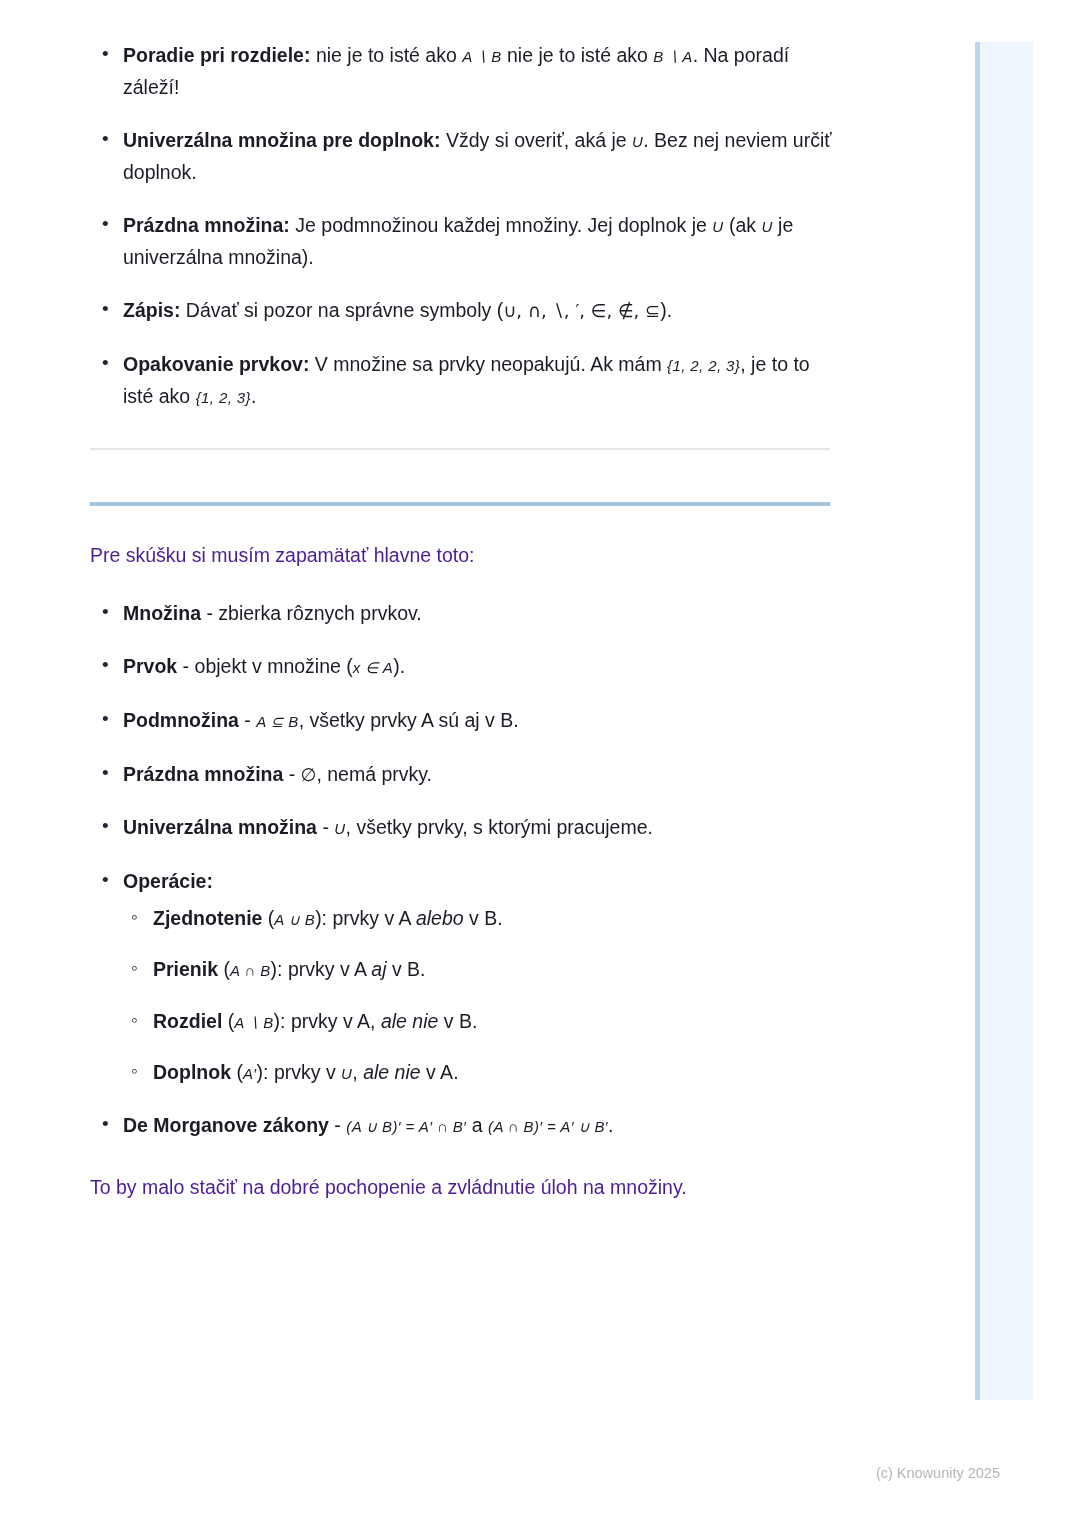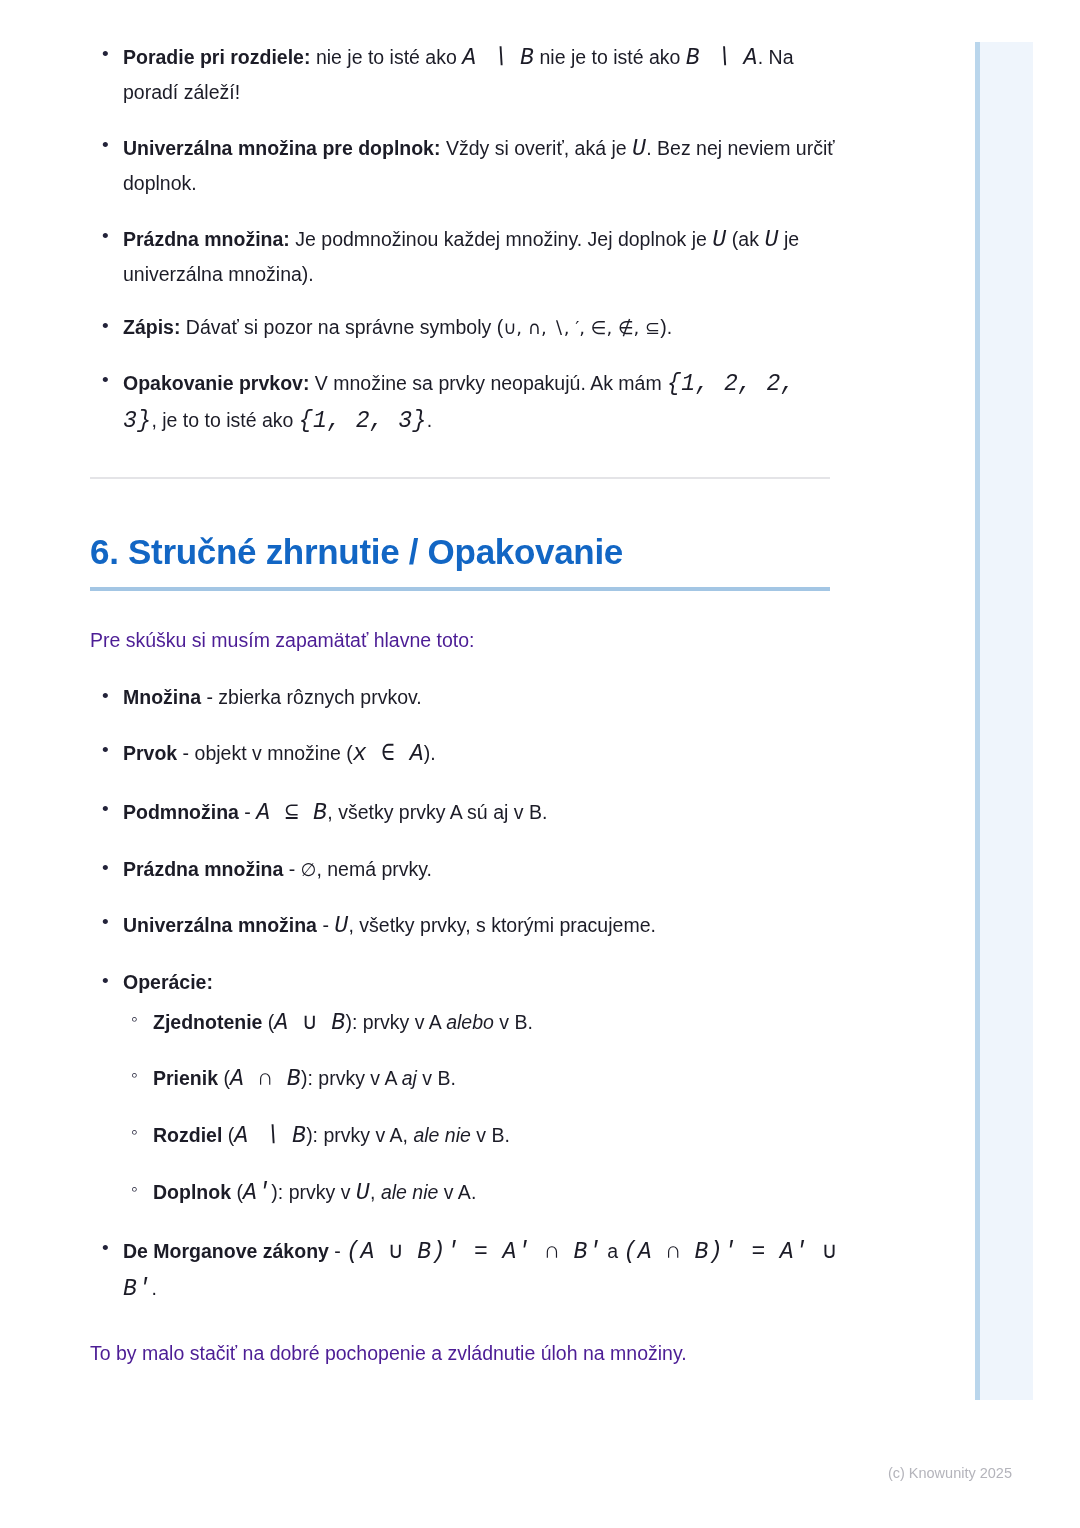--- a/index.html
+++ b/index.html
@@ -88,23 +88,23 @@
     font-size: 19px;
     color: #23233a;
     line-height: 1.6;
   }
 
   b, strong { font-weight: 700; }
   em, i { font-style: italic; }
 
   
   .m {
-    font-family: Liberation Mono, monospace;
+    font-family: Liberation Sans, sans-serif;
     font-style: italic;
-    font-size: 23px;
+    font-size: 15px;
     letter-spacing: 0.4px;
   }
   .sym {
     font-family: "DejaVu Sans", sans-serif;
     font-size: 18px;
   }
 
   
   .divider {
     border: 0;
@@ -133,21 +133,21 @@
     font-size: 19.5px;
     line-height: 1.62;
     margin: 0 0 26px 0;
     color: #4c1d95;
   }
   .outro { margin-top: 30px; margin-bottom: 0; }
 
   
   .footer {
     position: absolute;
-    right: 68px;
+    right: 80px;
     bottom: 47px;
     font-size: 14.5px;
     color: #b4b4bb;
     font-family: "Liberation Sans", sans-serif;
   }
 </style>
 </head>
 <body>
 
 <div class="side-panel"></div>
@@ -175,21 +175,20 @@
 
       <li>
         <b>Opakovanie prvkov:</b><span> V množine sa prvky neopakujú. Ak mám </span><span class="m">{1, 2, 2, 3}</span><span>, je to to isté ako </span><span class="m">{1, 2, 3}</span><span>.</span>
         </li>
 
 
     </ul>
 
     <hr class="divider">
 
-    <h2 class="section-heading">6. Stručné zhrnutie / Opakovanie</h2>
     <hr class="heading-rule">
 
     <p class="intro">Pre skúšku si musím zapamätať hlavne toto:</p>
 
     <ul class="lvl1">
 
       <li>
         <b>Množina</b><span> - zbierka rôznych prvkov.</span>
       </li>
 

